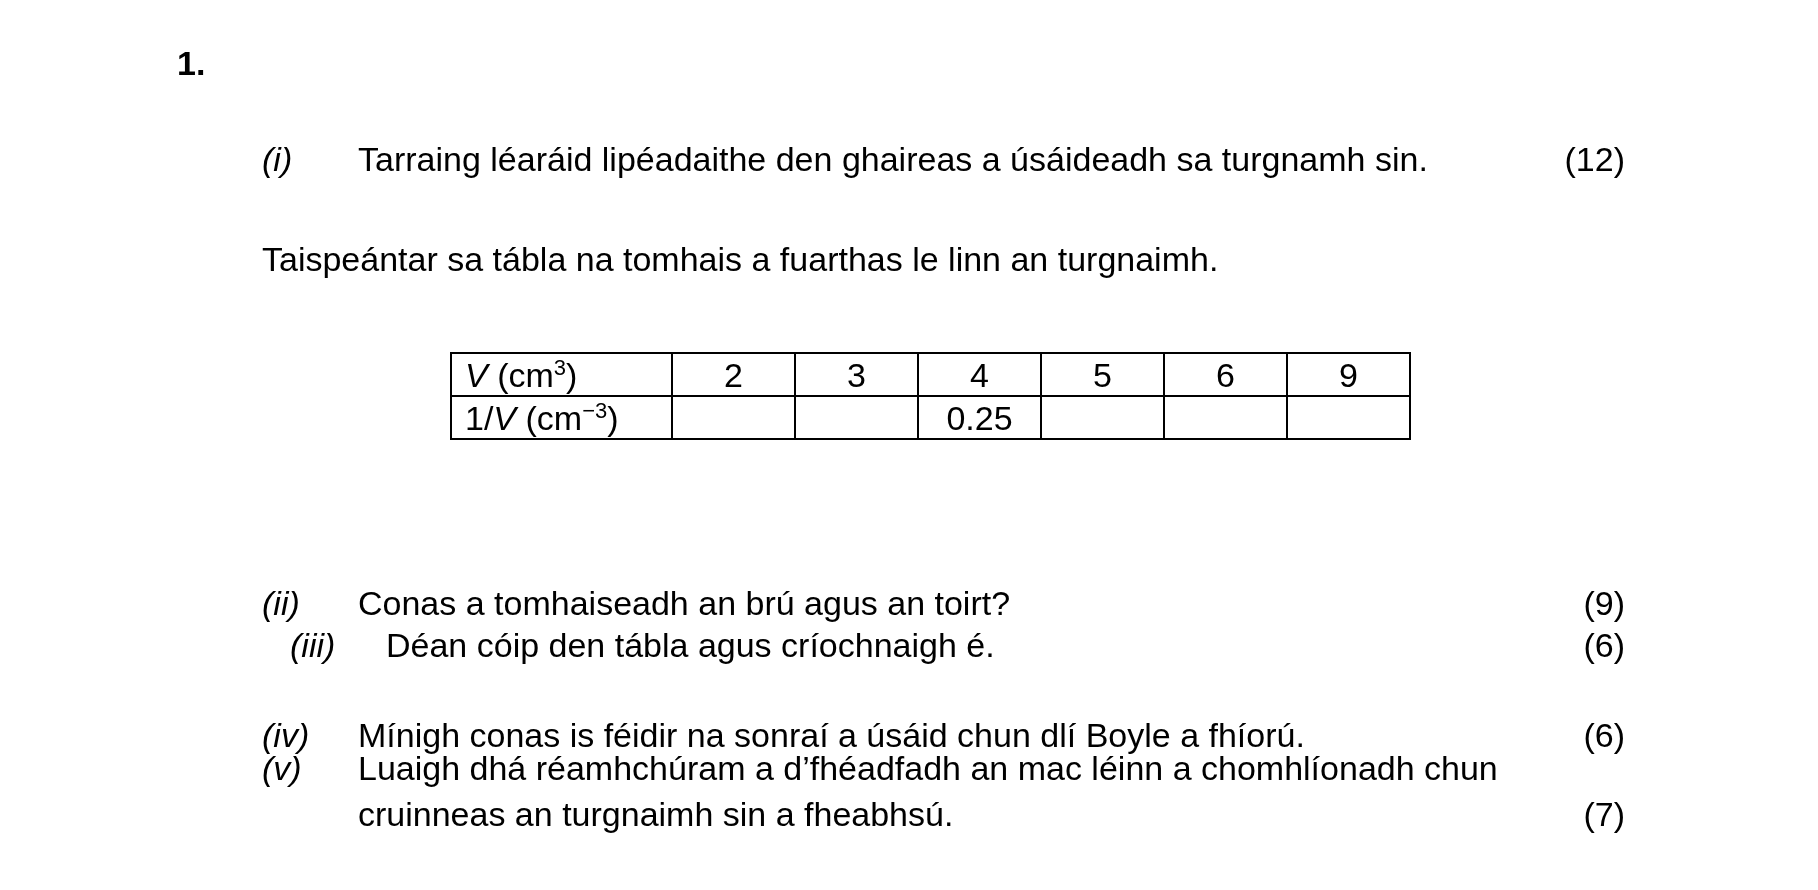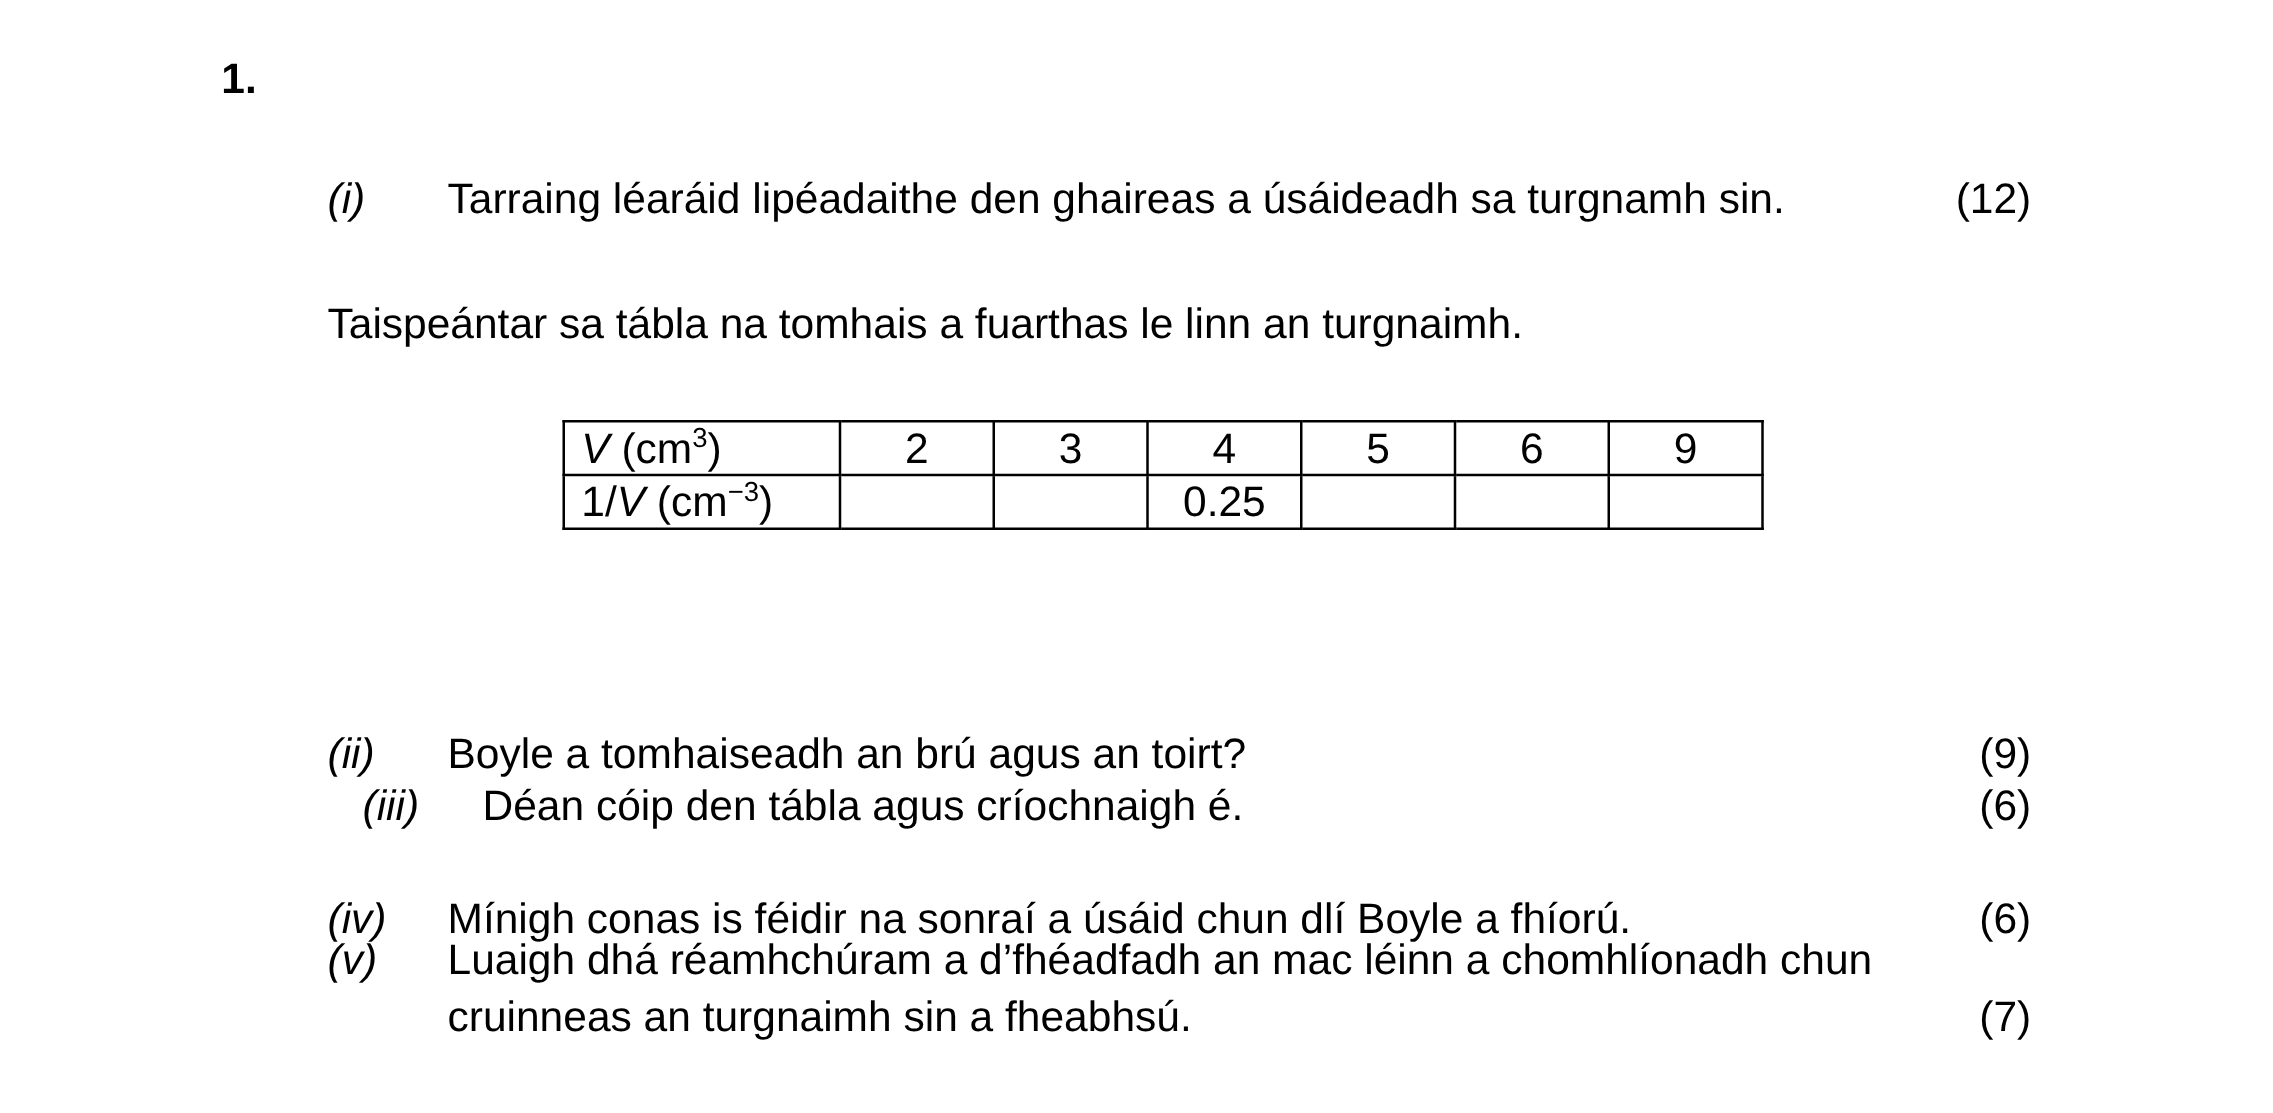--- a/index.html
+++ b/index.html
@@ -54,21 +54,21 @@
   }
   .table-intro {
     position: absolute;
     left: 262px;
     top: 236px;
     white-space: nowrap;
   }
   table.data-table {
     position: absolute;
     left: 450px;
-    top: 336px;
+    top: 352px;
     border-collapse: collapse;
     table-layout: fixed;
     font-size: 34px;
   }
   table.data-table td {
     border: 2px solid #000000;
     height: 43px;
     padding: 0;
     text-align: center;
     vertical-align: middle;
@@ -127,21 +127,21 @@
       <td>0.25</td>
       <td></td>
       <td></td>
       <td></td>
     </tr>
   </tbody>
     </table>
 
   <div class="row" style="top:580px;">
     <span class="plabel">(ii)</span>
-    <span class="ptext">Boyle a tomhaiseadh an brú agus an toirt?</span>
+    <span class="ptext">Conas a tomhaiseadh an brú agus an toirt?</span>
     <span class="pmarks">(9)</span>
   </div>
 
   <div class="row" style="top:622px;margin-left:28px;">
     <span class="plabel">(iii)</span>
     <span class="ptext">Déan cóip den tábla agus críochnaigh é.</span>
     <span class="pmarks">(6)</span>
   </div>
 
   <div class="row" style="top:712px;">

